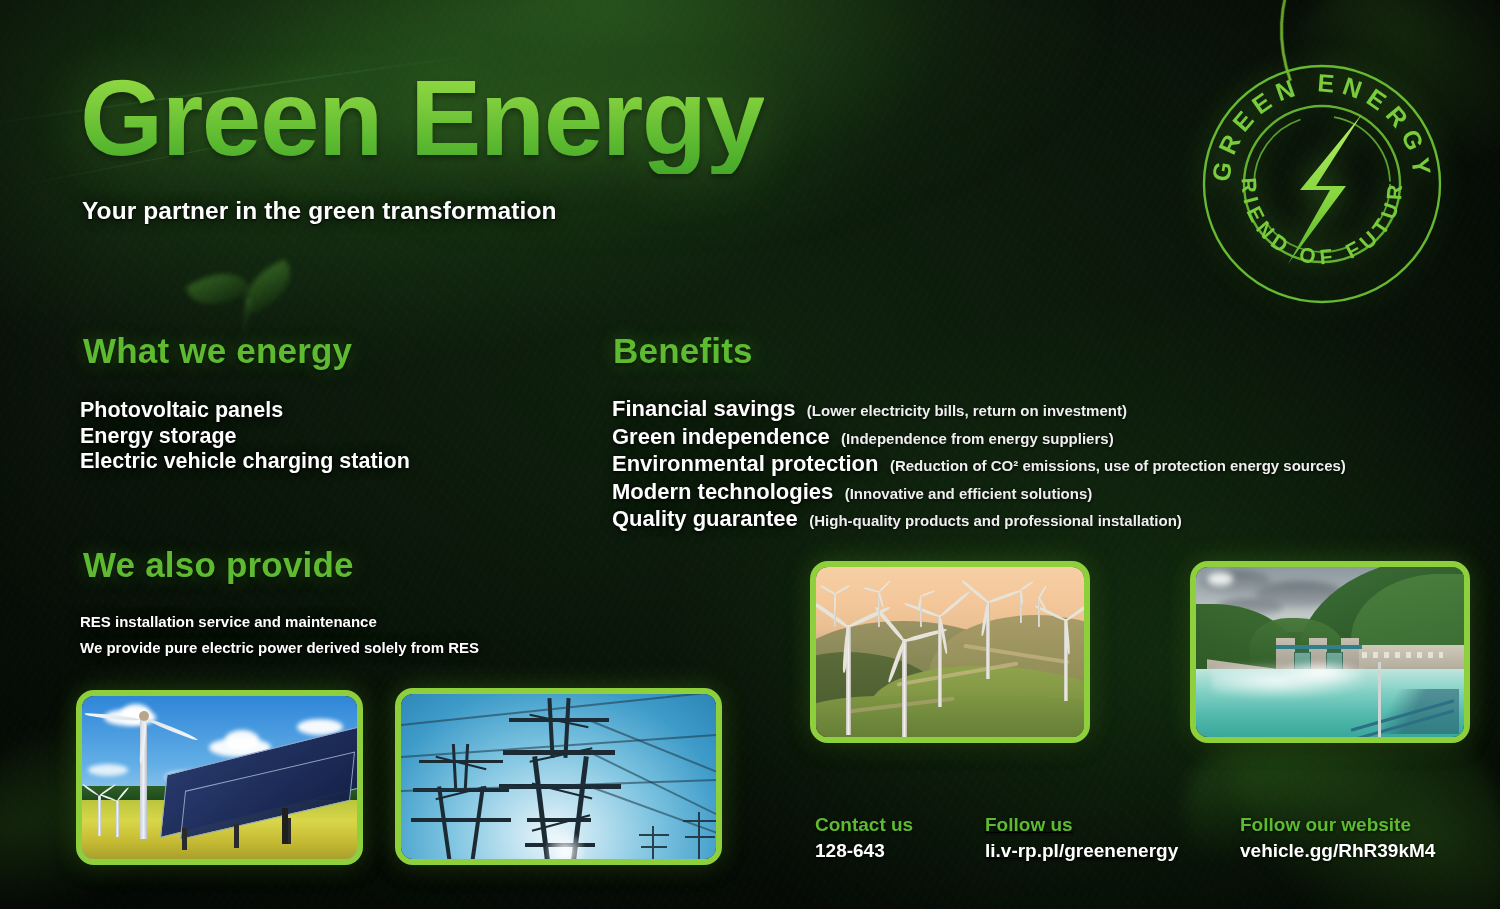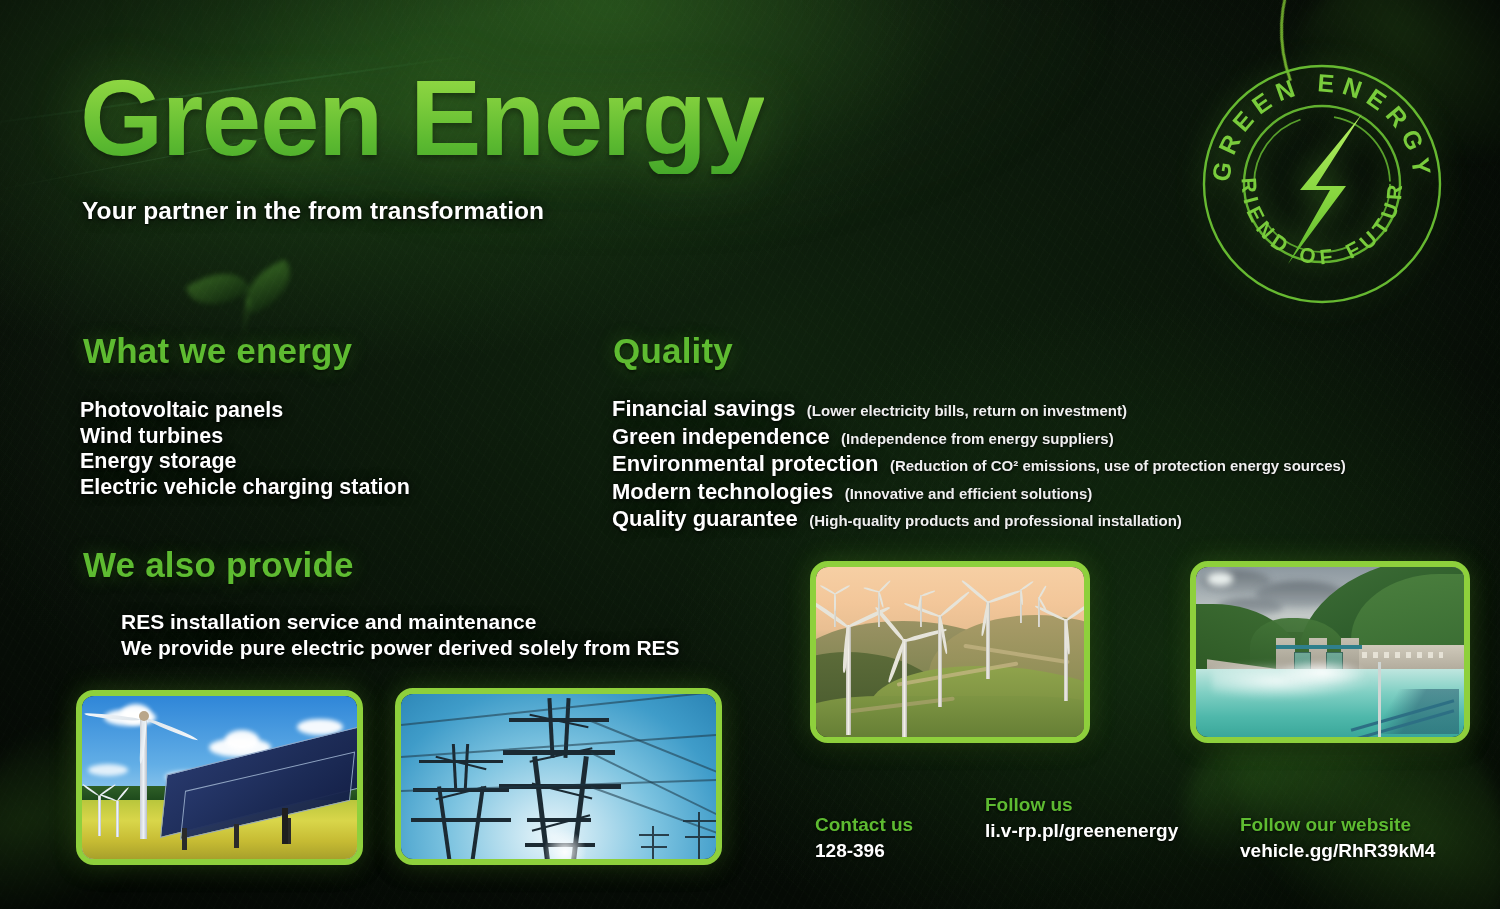--- a/index.html
+++ b/index.html
@@ -103,21 +103,21 @@
   .h2.benefits{ left:613px; top:331px; }
   .h2.provide { left:83px;  top:545px; }
 
   .list{ position:absolute; color:#fff; }
   .list .li{
     font-size:21.5px; font-weight:700; line-height:25.5px; white-space:nowrap;
     text-shadow:0 1px 3px rgba(0,0,0,.9), 0 0 12px rgba(0,0,0,.7);
   }
   .offer-list { left:80px;  top:398px; }
   .provide-list{ left:80px; top:609px; }
-  .provide-list .li{ font-size:21px; line-height:26px;margin-left:41px; }
+  .provide-list .li{ font-size:15px; line-height:26px; }
 
   .benefit-list{ position:absolute; left:612px; top:396px; }
   .benefit-row{ white-space:nowrap; line-height:25.5px; margin-bottom:0; }
   .benefit-row .bold{
     font-size:22px; font-weight:700; color:#fff;
     text-shadow:0 1px 3px rgba(0,0,0,.9), 0 0 12px rgba(0,0,0,.7);
     margin-top:26px;
   }
   .benefit-row .note{
     font-size:15px; font-weight:700; color:#efefef; margin-left:7px;
@@ -184,21 +184,21 @@
   .contact{ position:absolute; }
   .contact .lab{
     font-size:19px; font-weight:700; color:#5ebb31; line-height:26px; white-space:nowrap;
     text-shadow:0 1px 3px rgba(0,0,0,.8);
   }
   .contact .val{
     font-size:19px; font-weight:700; color:#fff; line-height:26px; white-space:nowrap;
     text-shadow:0 1px 3px rgba(0,0,0,.9);
   }
   #contact-0{ left:815px;  top:812px; }
-  #contact-1{ left:985px;  top:792px; }
+  #contact-1{ left:985px;  top:812px;text-decoration:underline; }
   #contact-2{ left:1240px; top:812px; }
 </style>
 </head>
 <body>
 
 <div id="poster">
 
   <div class="bg-tex"></div>
   <div class="glow-top"></div>
   <div class="streak"></div>
@@ -219,21 +219,21 @@
   <div class="sprout">
     <span class="a"></span>
       <span class="b"></span>
       <i></i>
   </div>
   <div class="vign"></div>
 
   <div class="content">
 
     <div class="title">Green Energy</div>
-    <div class="subtitle">Your partner in the from transformation</div>
+    <div class="subtitle">Your partner in the green transformation</div>
 
     <div id="logo">
       <svg viewBox="0 0 252 252" xmlns="http://www.w3.org/2000/svg">
         <defs>
           <path id="arcTop" d="M 34,126 A 92,92 0 0 1 218,126" fill="none"></path>
           <path id="arcBottom" d="M 46,126 A 80,80 0 0 0 206,126" fill="none"></path>
           <linearGradient id="boltGrad" x1="0" y1="0" x2="0" y2="1">
             <stop offset="0%" stop-color="#b6ef63"></stop>
             <stop offset="55%" stop-color="#86d63f"></stop>
             <stop offset="100%" stop-color="#5cb62c"></stop>
@@ -252,26 +252,25 @@
             <tspan id="logo-bottom-text">FRIEND OF FUTURE</tspan>
           </textPath>
         </text>
         <path fill="url(#boltGrad)" d="M 166,56 L 104,132 L 134,132 L 92,206 L 150,128 L 120,128 Z"></path>
       </svg>
     </div>
 
     <div class="h2 offer">What we energy</div>
     <div class="list offer-list">
       <div class="li">Photovoltaic panels</div>
-      <div class="li">Wind turbines</div>
       <div class="li">Energy storage</div>
       <div class="li">Electric vehicle charging station</div>
     </div>
 
-    <div class="h2 benefits">Quality</div>
+    <div class="h2 benefits">Benefits</div>
     <div class="benefit-list">
       <div class="benefit-row">
         <span class="bold">Financial savings</span>
         <span class="note">(Lower electricity bills, return on investment)</span>
       </div>
       <div class="benefit-row">
         <span class="bold">Green independence</span>
         <span class="note">(Independence from energy suppliers)</span>
       </div>
       <div class="benefit-row">
@@ -486,21 +485,21 @@
         <div style="position:absolute;right:2%;bottom:2%;width:44%;height:26%;
              background:linear-gradient(120deg,rgba(60,110,130,.0) 40%,rgba(40,90,110,.55) 60%);"></div>
         <div style="position:absolute;right:3%;bottom:6%;width:40%;height:3px;background:#2d6f84;transform:rotate(-16deg);"></div>
         <div style="position:absolute;right:3%;bottom:12%;width:40%;height:3px;background:#2d6f84;transform:rotate(-16deg);"></div>
         <div style="position:absolute;left:68%;top:56%;width:3px;height:44%;background:#cfd6d4;"></div>
       </div>
     </div>
 
     <div class="contact" id="contact-0">
       <div class="lab">Contact us</div>
-      <div class="val">128-396</div>
+      <div class="val">128-643</div>
     </div>
     <div class="contact" id="contact-1">
       <div class="lab">Follow us</div>
       <div class="val">li.v-rp.pl/greenenergy</div>
     </div>
     <div class="contact" id="contact-2">
       <div class="lab">Follow our website</div>
       <div class="val">vehicle.gg/RhR39kM4</div>
     </div>
 

